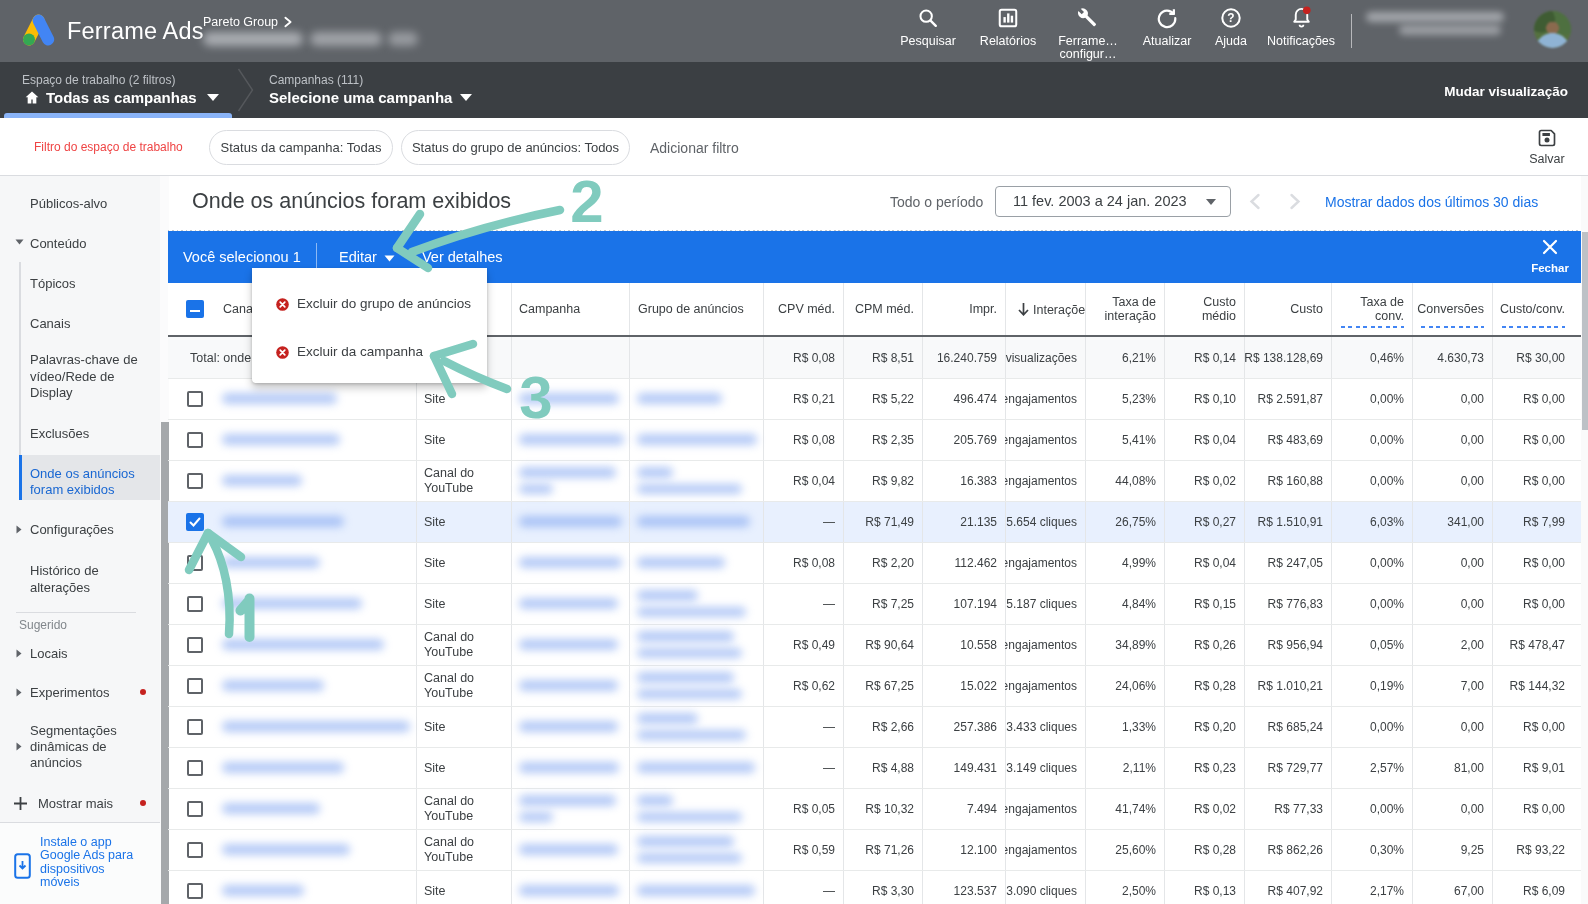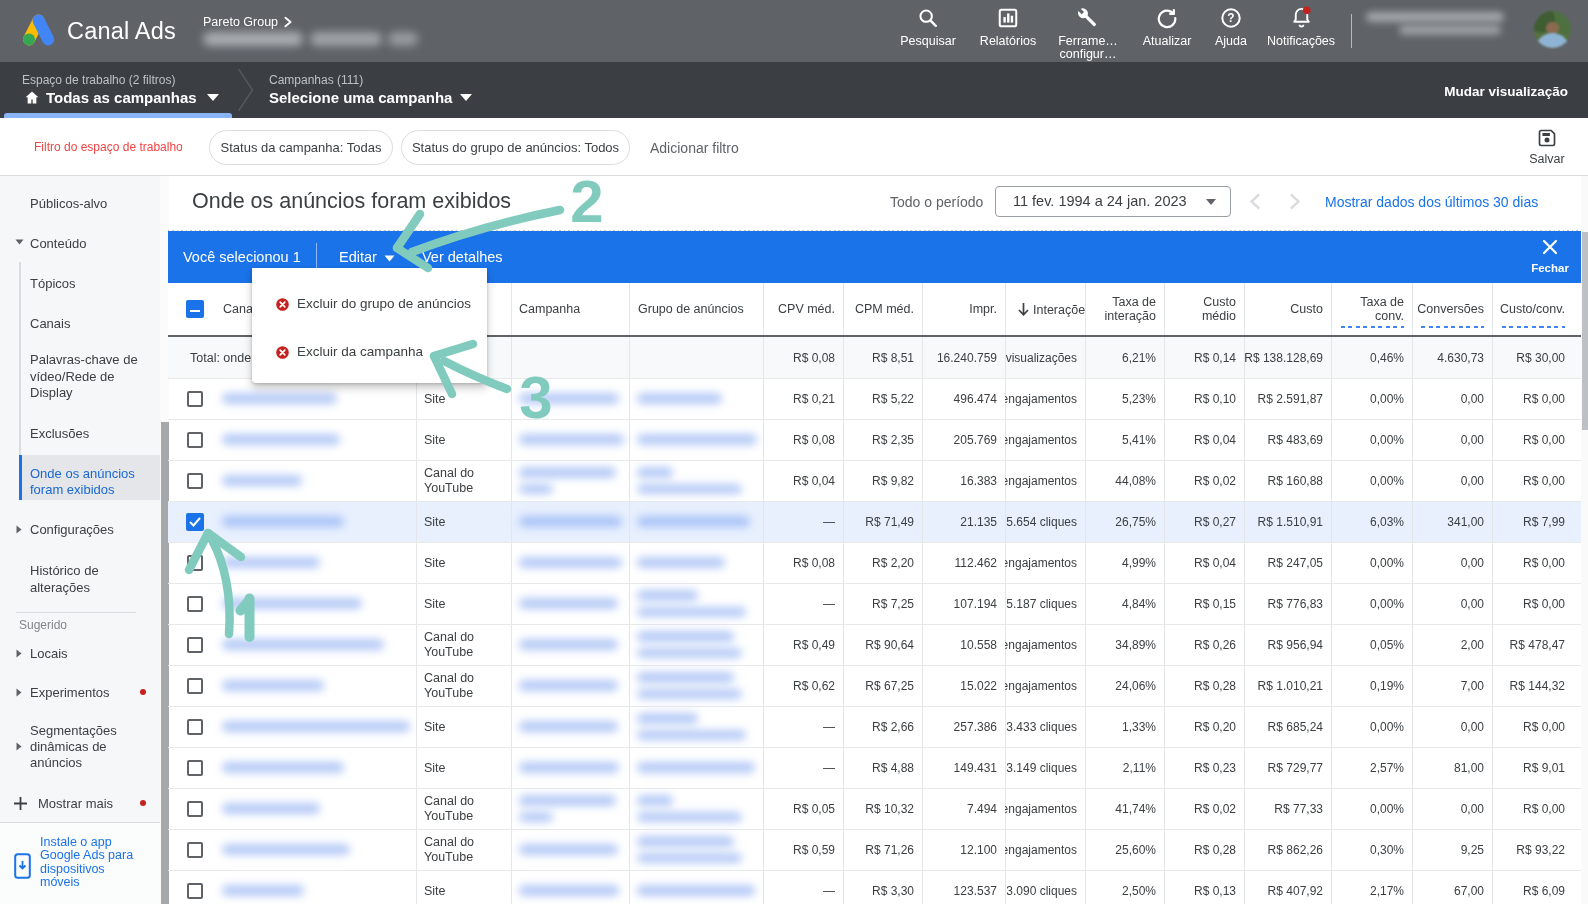--- a/index.html
+++ b/index.html
@@ -4,21 +4,21 @@
 body{font-family:"Liberation Sans",sans-serif;}
 #app{position:relative;width:1588px;height:904px;overflow:hidden;background:#fff;font-family:"Liberation Sans",sans-serif;}
 </style></head><body>
 <div id="app">
 <div style="position:absolute;left:0;top:0;width:1588px;height:62px;background:#5f6368;"></div>
 <svg style="position:absolute;left:22px;top:6px;" width="38" height="40" viewBox="0 0 38 40">
 <line x1="7" y1="33.5" x2="16.6" y2="14.5" stroke="#FBBC04" stroke-width="12" stroke-linecap="round"></line>
 <line x1="16.6" y1="14.5" x2="26.2" y2="33.5" stroke="#4285F4" stroke-width="12" stroke-linecap="round"></line>
 <circle cx="7" cy="33.5" r="6" fill="#34A853"></circle>
 </svg>
-<div style="position:absolute;left:67px;top:18px;font-size:23.5px;color:#fff;font-weight:400;white-space:nowrap;"><span style="letter-spacing:0.2px;">Canal Ads</span></div>
+<div style="position:absolute;left:67px;top:18px;font-size:23.5px;color:#fff;font-weight:400;white-space:nowrap;"><span style="letter-spacing:0.2px;">Ferrame Ads</span></div>
 <div style="position:absolute;left:203px;top:15px;font-size:12.5px;color:#fff;font-weight:500;white-space:nowrap;">Pareto Group</div>
 <svg style="position:absolute;left:282px;top:16px;" width="12" height="12" viewBox="0 0 14 14">
       <path d="M4 2 L10 7 L4 12" stroke="#fff" stroke-width="2.2" fill="none" stroke-linecap="round" stroke-linejoin="round"></path>
     </svg>
 <div style="position:absolute;left:203px;top:32px;width:100px;height:14px;background:#b6b9be;opacity:0.85;border-radius:7.0px;filter:blur(4px);"></div>
 <div style="position:absolute;left:310px;top:32px;width:72px;height:14px;background:#b0b3b8;opacity:0.8;border-radius:7.0px;filter:blur(4px);"></div>
 <div style="position:absolute;left:388px;top:32px;width:30px;height:14px;background:#aaadb2;opacity:0.75;border-radius:7.0px;filter:blur(4px);"></div>
 <svg style="position:absolute;left:917px;top:7px;" width="22" height="22" viewBox="0 0 24 24">
       <circle cx="10" cy="10" r="6.2" stroke="#fff" stroke-width="2.2" fill="none"></circle>
       <line x1="14.8" y1="14.8" x2="20.5" y2="20.5" stroke="#fff" stroke-width="2.6" stroke-linecap="round"></line>
@@ -132,21 +132,21 @@
 <svg style="position:absolute;left:14px;top:853px;" width="17" height="26" viewBox="0 0 17 26">
       <rect x="1.2" y="1.2" width="14.6" height="23.6" rx="2.5" stroke="#1a73e8" stroke-width="2" fill="none"></rect>
       <path d="M8.5 8 v7 M5.5 12.5 L8.5 15.5 L11.5 12.5" stroke="#1a73e8" stroke-width="1.8" fill="none"></path>
     </svg>
 <div style="position:absolute;left:40px;top:836px;font-size:12.5px;color:#1a73e8;font-weight:400;white-space:nowrap;line-height:13.3px;white-space:normal;width:118px;">Instale o app<br>Google Ads para<br>dispositivos<br>móveis</div>
 <div style="position:absolute;left:160px;top:176px;width:9px;height:728px;background:#fbfbfc;"></div>
 <div style="position:absolute;left:161px;top:422px;width:8px;height:482px;background:#a5a8ab;"></div>
 <div style="position:absolute;left:192px;top:189px;font-size:21.5px;color:#3c4043;font-weight:400;white-space:nowrap;">Onde os anúncios foram exibidos</div>
 <div style="position:absolute;left:890px;top:194px;font-size:14px;color:#5f6368;font-weight:400;white-space:nowrap;">Todo o período</div>
 <div style="position:absolute;left:995px;top:186px;width:236px;height:31px;border:1px solid #9aa0a6;border-radius:4px;background:#fff;"></div>
-<div style="position:absolute;left:1013px;top:193px;font-size:14.5px;color:#3c4043;font-weight:400;white-space:nowrap;">11 fev. 1994 a 24 jan. 2023</div>
+<div style="position:absolute;left:1013px;top:193px;font-size:14.5px;color:#3c4043;font-weight:400;white-space:nowrap;">11 fev. 2003 a 24 jan. 2023</div>
 <svg style="position:absolute;left:1205px;top:198px;" width="12" height="8" viewBox="0 0 12 8">
       <path d="M1 1 L6 7 L11 1 z" fill="#5f6368"></path>
     </svg>
 <svg style="position:absolute;left:1248px;top:193px;" width="14" height="17" viewBox="0 0 14 17">
       <path d="M10.5 2 L3.5 8.5 L10.5 15" stroke="#dadce0" stroke-width="2.4" fill="none" stroke-linecap="round"></path>
     </svg>
 <svg style="position:absolute;left:1288px;top:193px;" width="14" height="17" viewBox="0 0 14 17">
       <path d="M3.5 2 L10.5 8.5 L3.5 15" stroke="#dadce0" stroke-width="2.4" fill="none" stroke-linecap="round"></path>
     </svg>
 <div style="position:absolute;left:1325px;top:194px;font-size:14px;color:#1a73e8;font-weight:500;white-space:nowrap;">Mostrar dados dos últimos 30 dias</div>

